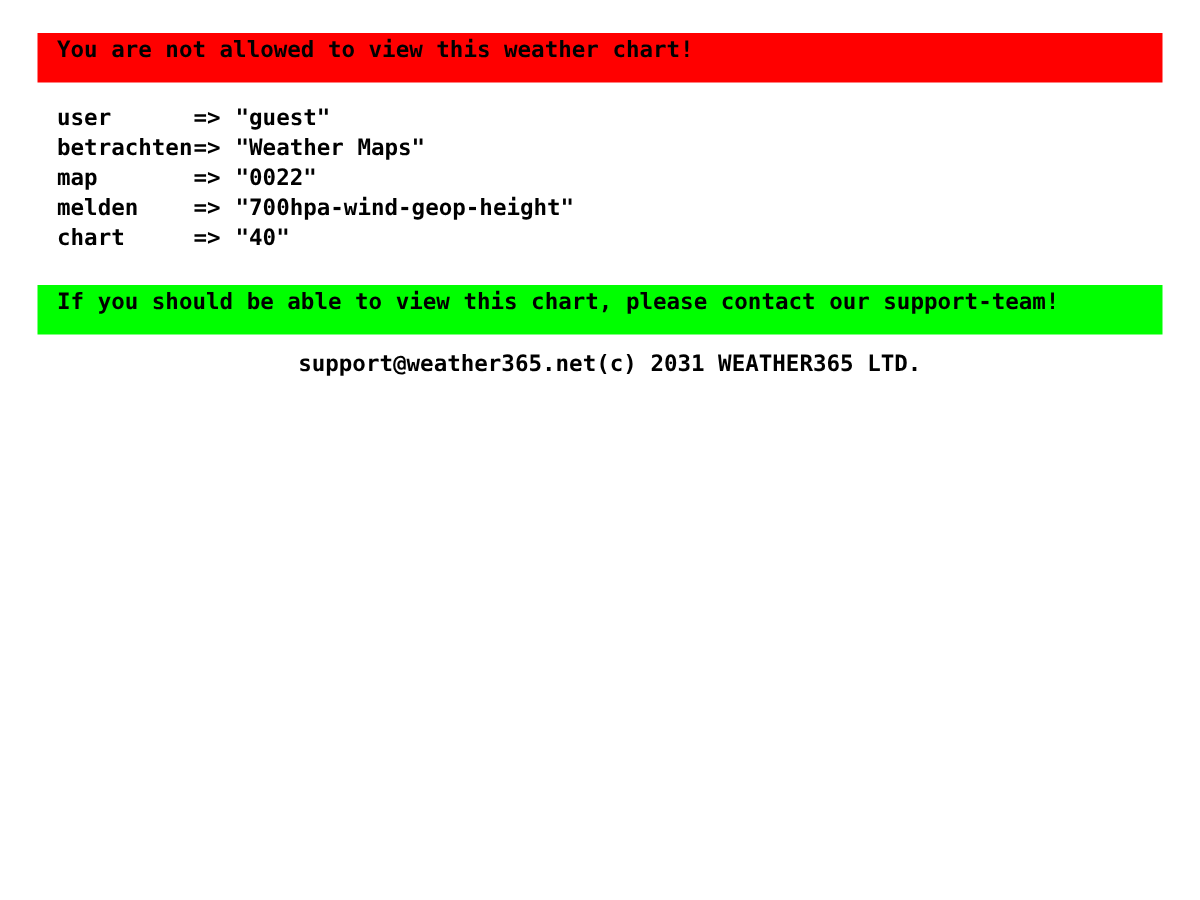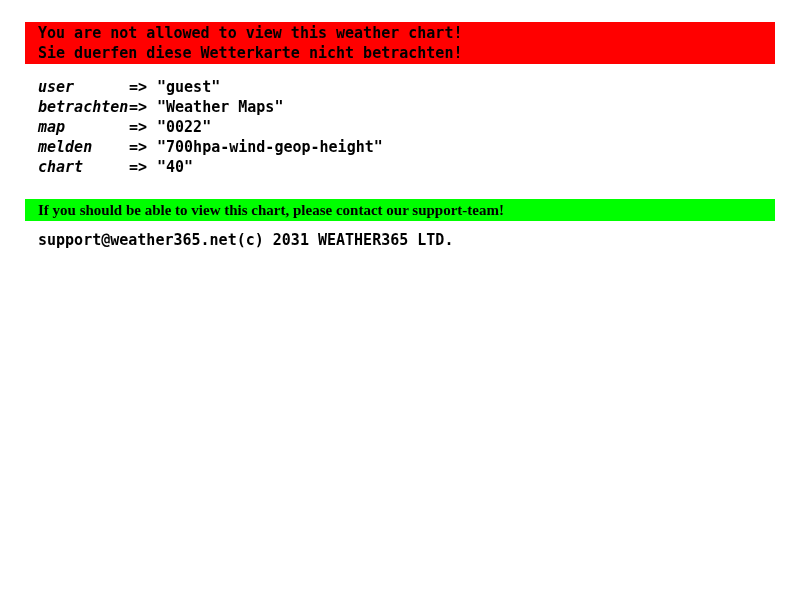--- a/index.html
+++ b/index.html
@@ -14,63 +14,60 @@
     font-family: "DejaVu Sans Mono", "Liberation Mono", monospace;
     font-size: 15px;
     font-weight: bold;
     line-height: 20px;
     overflow: hidden;
   }
   .page {
     padding: 22px 25px 0 25px;
   }
   .banner {
-    padding: 1px 13px 1px 13px;
+    padding: 1px 13px 12px 13px;
   }
   .banner-line {
     white-space: nowrap;
   }
   .kv-list {
     margin: 13px 0 0 13px;
   }
   .kv-row {
     display: flex;
     white-space: pre;
   }
   .kv-key {
     width: 91px;
     flex: 0 0 auto;
-    font-style: italic;
   }
   .kv-arrow {
     width: 28px;
     flex: 0 0 auto;
   }
   .kv-value {
     flex: 0 0 auto;
   }
   .support-banner {
     margin-top: 22px;
-    font-family: Liberation Serif, serif;
   }
   .footer {
     display: flex;
-    justify-content: flex-start;
+    justify-content: center;
     margin-top: 9px;
     padding-left: 13px;
   }
 </style>
 </head>
 <body>
 
 <div class="page">
 
   <div class="banner error-banner" style="background-color: rgb(255, 0, 0);">
     <div class="banner-line">You are not allowed to view this weather chart!</div>
-    <div class="banner-line">Sie duerfen diese Wetterkarte nicht betrachten!</div>
   </div>
 
   <div class="kv-list">
     <div class="kv-row">
       <span class="kv-key">user</span>
       <span class="kv-arrow">=&gt;</span>
       <span class="kv-value">"guest"</span>
     </div>
     <div class="kv-row">
       <span class="kv-key">betrachten</span>

